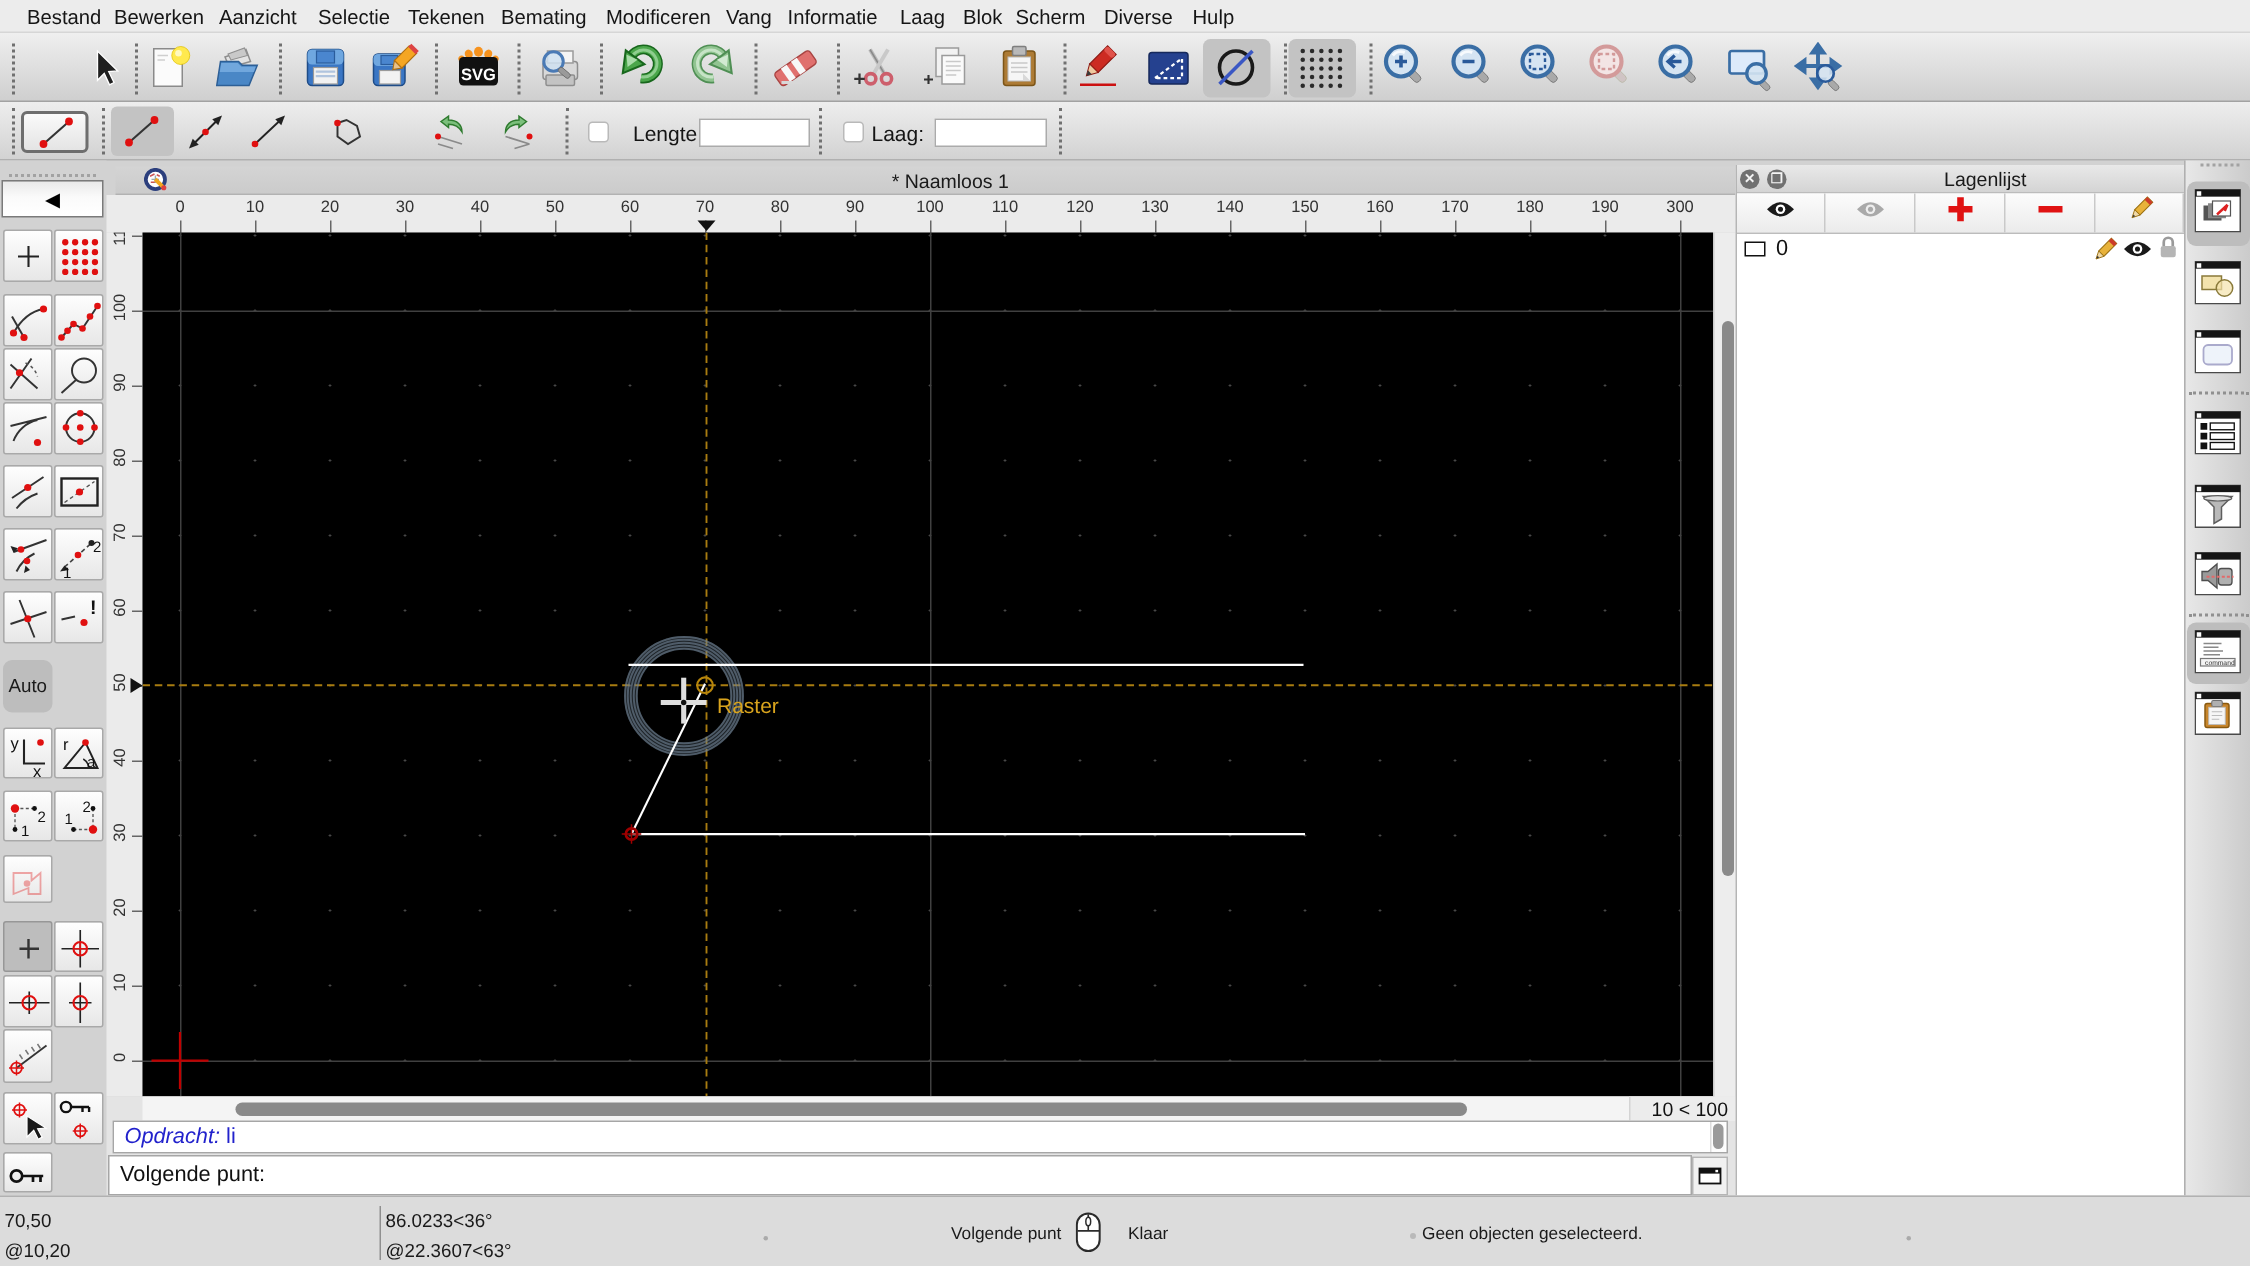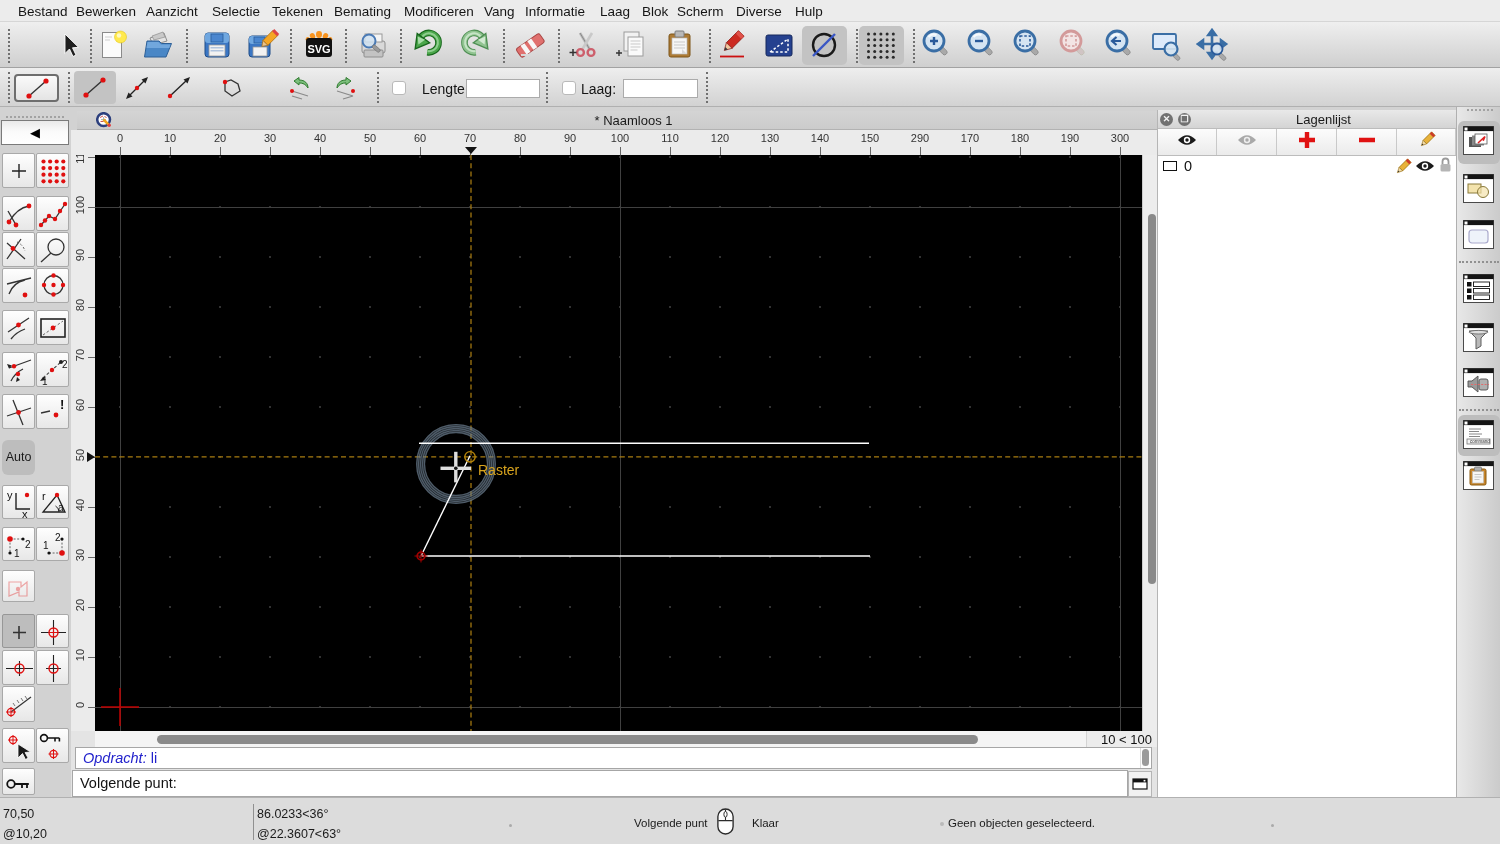--- a/index.html
+++ b/index.html
@@ -602,21 +602,21 @@
     <div class="n" style="left:593px">110</div>
     <div class="t" style="left:593px"></div>
     <div class="n" style="left:643px">120</div>
     <div class="t" style="left:643px"></div>
     <div class="n" style="left:693px">130</div>
     <div class="t" style="left:693px"></div>
     <div class="n" style="left:743px">140</div>
     <div class="t" style="left:743px"></div>
     <div class="n" style="left:793px">150</div>
     <div class="t" style="left:793px"></div>
-    <div class="n" style="left:843px">290</div>
+    <div class="n" style="left:843px">160</div>
     <div class="t" style="left:843px"></div>
     <div class="n" style="left:893px">170</div>
     <div class="t" style="left:893px"></div>
     <div class="n" style="left:943px">180</div>
     <div class="t" style="left:943px"></div>
     <div class="n" style="left:993px">190</div>
     <div class="t" style="left:993px"></div>
     <div class="n" style="left:1043px">300</div>
     <div class="t" style="left:1043px"></div>
     <div class="abs" style="left:388px;top:17px;width:0;height:0;border-left:6px solid transparent;border-right:6px solid transparent;border-top:7px solid #111"></div>

